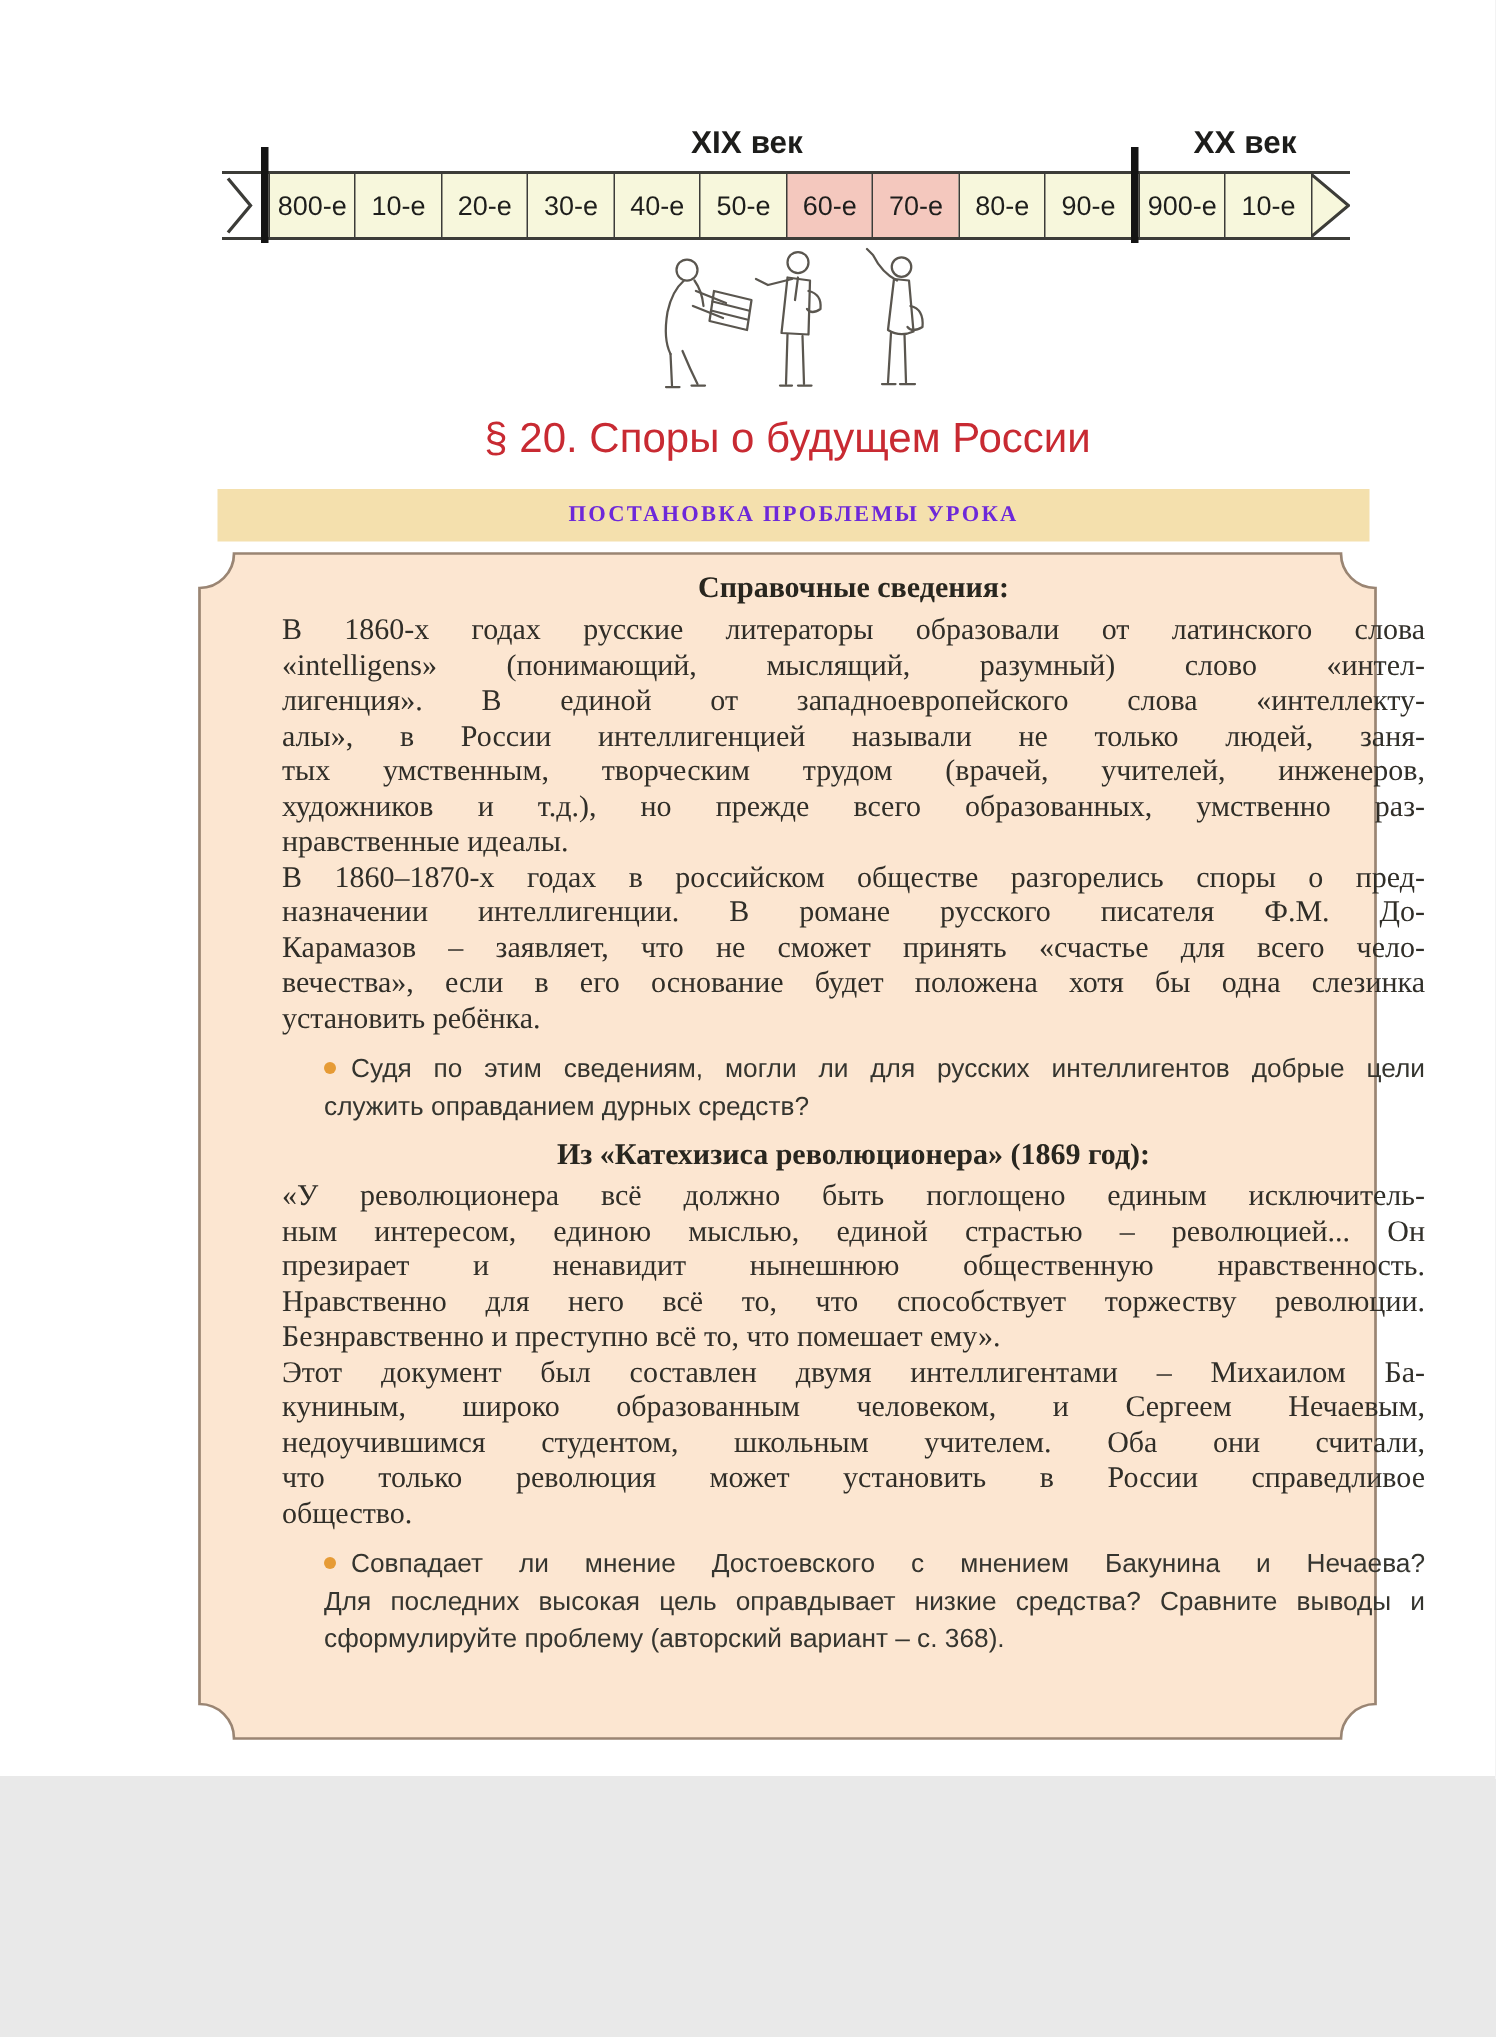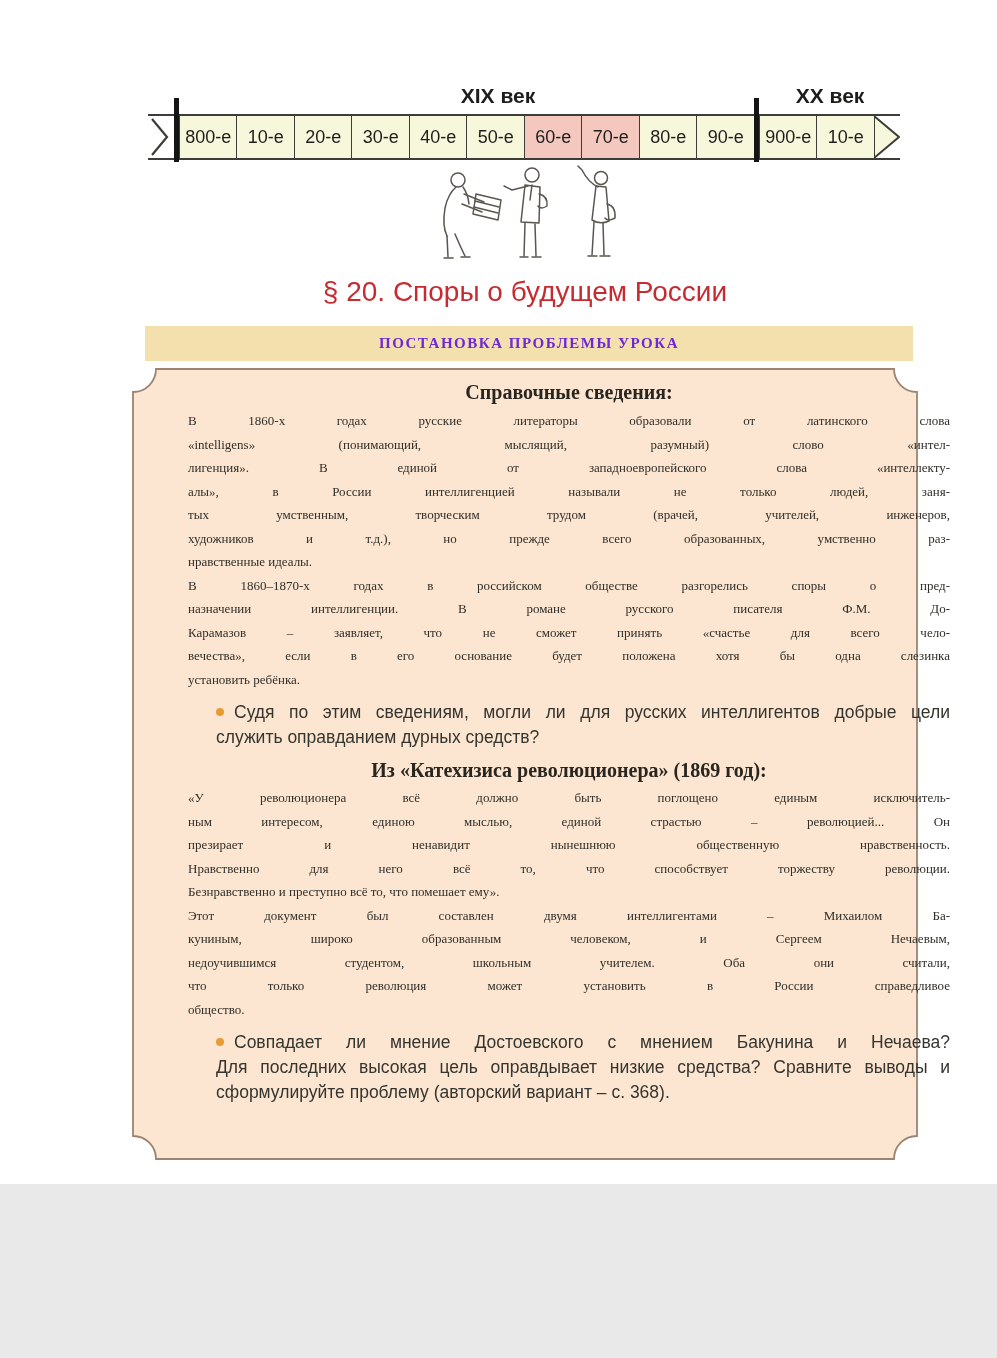--- a/index.html
+++ b/index.html
@@ -36,21 +36,21 @@
             background:#f4e0ad; display:flex; align-items:center; justify-content:center;
             font-weight:bold; font-size:15px; letter-spacing:1.5px; color:#6d28d9; }
 
   
   .probbox { position:absolute; left:132px; top:368px; width:786px; height:792px; }
   .frame { position:absolute; left:0; top:0; }
   .box-content { position:absolute; left:12px; top:13px; width:762px;margin-left:44px; }
   .box-h { text-align:center; font-weight:bold; font-size:20px; color:#28261f;
            margin:0 0 5px 0; }
   .box-h.h2 { margin:9px 0 4px 0; }
-  .bline { font-size:13px; line-height:23.5px; text-align:justify; text-align-last:justify; }
+  .bline { font-size:20px; line-height:23.5px; text-align:justify; text-align-last:justify; }
   .bline.last { text-align-last:left; }
   .q { position:relative; margin:9px 0 4px 0; padding-left:28px;
        font-family:"Liberation Sans", sans-serif; font-size:17.5px; line-height:25px;
        color:#35352f; }
   .qline { text-align:justify; text-align-last:justify; }
   .qline.last { text-align-last:left; }
   .dot { display:inline-block; width:8px; height:8px; border-radius:50%;
          background:#e69b35; margin-right:10px; position:relative; top:-2px; }
 
   .pagenum { position:absolute; left:150px; top:1230px;

